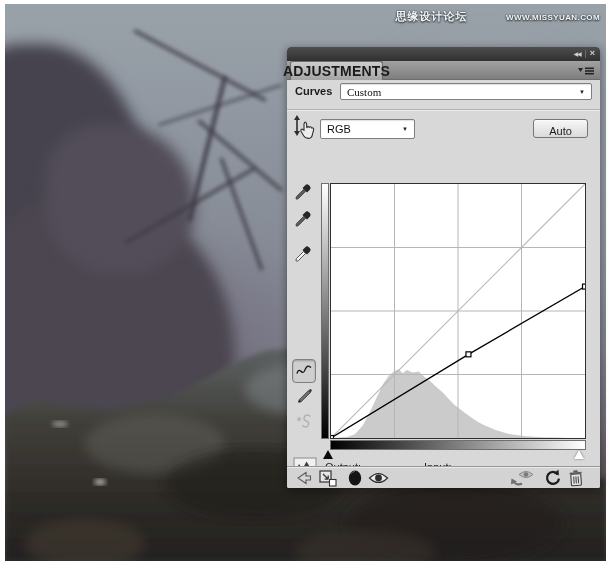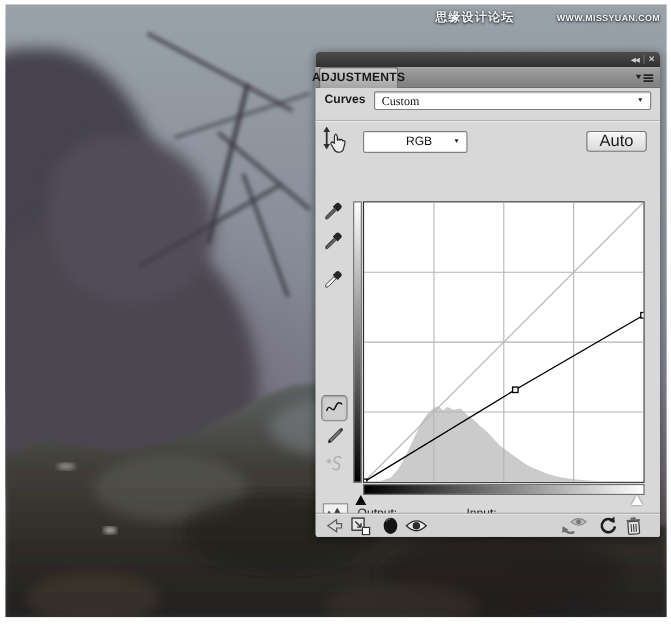--- a/index.html
+++ b/index.html
@@ -51,43 +51,43 @@
   .tb-icons{position:absolute;right:5px;top:2px;display:flex;align-items:center;gap:4px;color:#cfcfcf;}
   .tb-collapse{font-size:6px;letter-spacing:-1px;}
   .tb-sep{width:1px;height:8px;background:#6e6e6e;}
   .tb-close{font-size:9px;font-weight:bold;line-height:9px;}
   .tabbar{
     position:absolute;left:0;top:14px;width:100%;height:19px;
     background:linear-gradient(#a2a2a2,#7e7e7e);
     border-bottom:1px solid #6d6d6d;box-sizing:border-box;
   }
   .tab{
-    position:absolute;left:3px;top:0;height:19px;width:72px;
+    position:absolute;left:3px;top:0;height:19px;width:93px;
     background:linear-gradient(#cdcdcd,#a4a4a4);
     border:1px solid #6b6b6b;border-bottom:none;box-sizing:border-box;
     border-radius:3px 3px 0 0;
-    font-size:11px;font-weight:bold;color:#1a1a1a;letter-spacing:.2px;
+    font-size:14px;font-weight:bold;color:#1a1a1a;letter-spacing:.2px;
     display:flex;align-items:center;justify-content:center;
   }
   .panel-menu{position:absolute;right:6px;top:5px;width:16px;height:10px;}
   .body{position:absolute;left:0;top:33px;width:100%;height:386px;background:#d8d8d8;}
   .row-label{position:absolute;font-weight:bold;}
   .select{
     position:absolute;background:#ffffff;border:1px solid #7f7f7f;border-radius:2px;
     box-sizing:border-box;display:flex;align-items:center;
     box-shadow:inset 0 1px 1px rgba(0,0,0,.12);
   }
   .select .sel-text{padding-left:6px;flex:1;font-size:11px;color:#111;}
   .select .sel-arrow{font-size:6px;color:#222;padding-right:6px;}
   .divider{position:absolute;left:0;width:100%;height:1px;background:#b2b2b2;box-shadow:0 1px 0 #ececec;}
   .btn{
     position:absolute;box-sizing:border-box;border:1px solid #767676;border-radius:3px;
     background:linear-gradient(#f7f7f7,#dadada);
     display:flex;align-items:flex-end;justify-content:center;
-    font-size:15px;color:#1c1c1c;box-shadow:0 1px 0 rgba(255,255,255,.6) inset;
+    font-size:11px;color:#1c1c1c;box-shadow:0 1px 0 rgba(255,255,255,.6) inset;
   }
   .tool{position:absolute;}
   .curve-tool-btn{
     position:absolute;left:5px;top:279px;width:24px;height:24px;box-sizing:border-box;
     border:1px solid #808080;border-radius:4px;background:#cfcfcf;
     box-shadow:inset 0 1px 2px rgba(0,0,0,.25);
     display:flex;align-items:center;justify-content:center;
   }
   .vgrad{
     position:absolute;left:34px;top:103px;width:6px;height:254px;
@@ -189,21 +189,21 @@
       <span class="sel-arrow">▼</span>
     </div>
     <div class="divider" style="top:29px;"></div>
 
     <svg class="tool" style="left:5px;top:35px;" width="26" height="26" viewBox="0 0 26 26">
       <line x1="5" y1="4" x2="5" y2="17" stroke="#2e2e2e" stroke-width="1.6"></line>
       <path d="M5,0 L2,5 L8,5 Z" fill="#2e2e2e"></path>
       <path d="M5,21 L2,16 L8,16 Z" fill="#2e2e2e"></path>
       <path d="M12,9 q1.2,-4 2.6,0 l.2,4 q1.2,-2.8 2.4,-.6 q1.4,-1.6 2.4,.6 q2.4,-.6 2,2 l-1.4,5.4 q-.6,3 -4,3 q-3,0 -4.4,-2.4 l-2.6,-4.6 q-1,-2 .8,-2.4 l2,1.2 Z" fill="#ececec" stroke="#2e2e2e" stroke-width="1.1"></path>
     </svg>
-    <div class="select" style="left:43px;top:39px;width:95px;height:20px;padding-left:32px;">
+    <div class="select" style="left:33px;top:39px;width:95px;height:20px;">
       <span class="sel-text">RGB</span>
       <span class="sel-arrow">▼</span>
     </div>
     <div class="btn" style="left:246px;top:39px;width:55px;height:19px;">
       <span>Auto</span>
     </div>
 
     <svg class="tool eyedropper" style="left:7px;top:100px;" width="19" height="21" viewBox="0 0 19 21">
       <path d="M2.5,16.5 L9.5,9.5 L11.5,11.5 L4.5,18.5 Q2.8,19.6 2.2,19 Q1.6,18.4 2.5,16.5 Z" fill="#5c5c5c" stroke="#333" stroke-width=".7"></path>
       <path d="M8.5,8 L13,12.5 L15.8,9.7 Q17.6,7.9 15.8,6.1 L14.9,5.2 Q13.1,3.4 11.3,5.2 Z" fill="#262626"></path>

